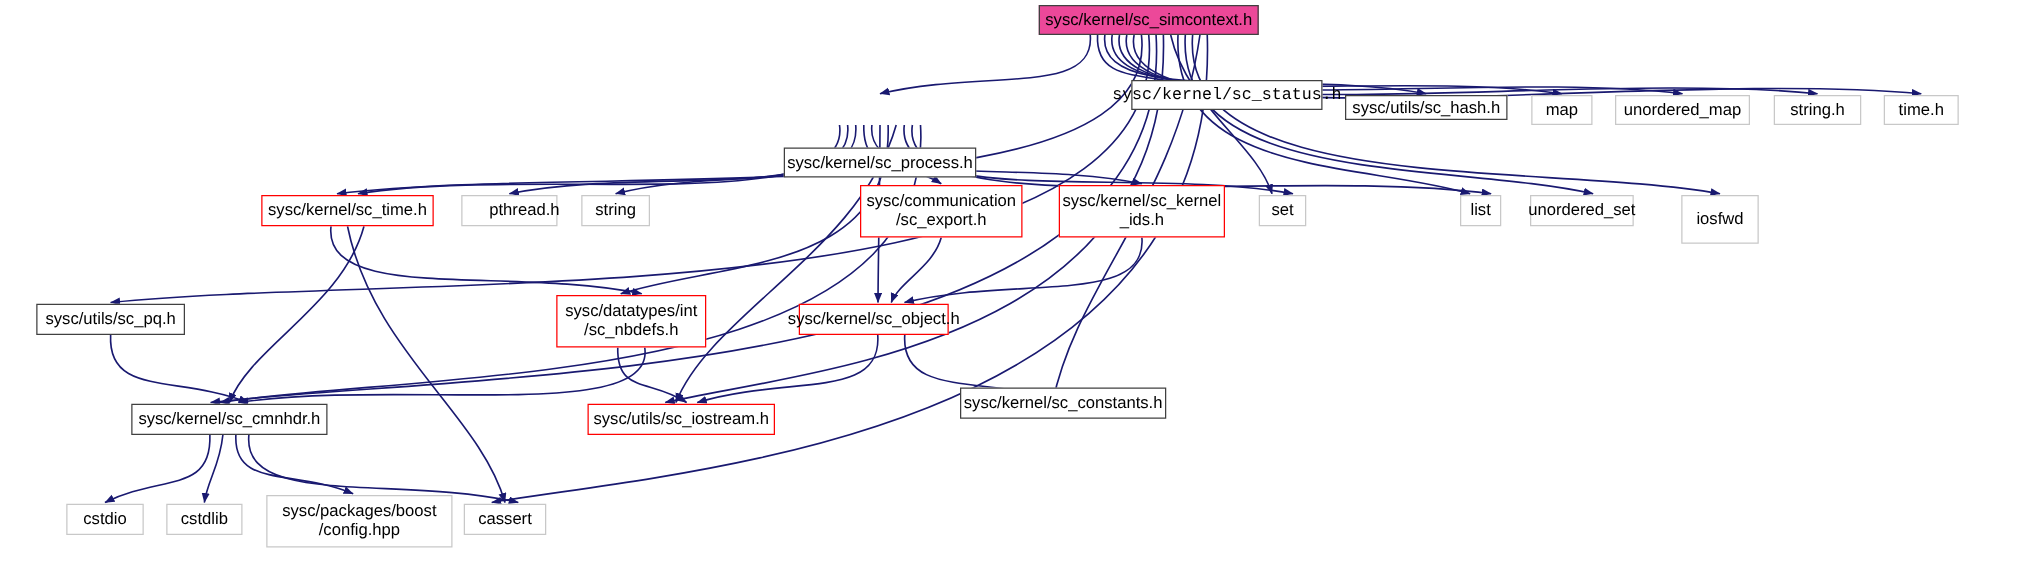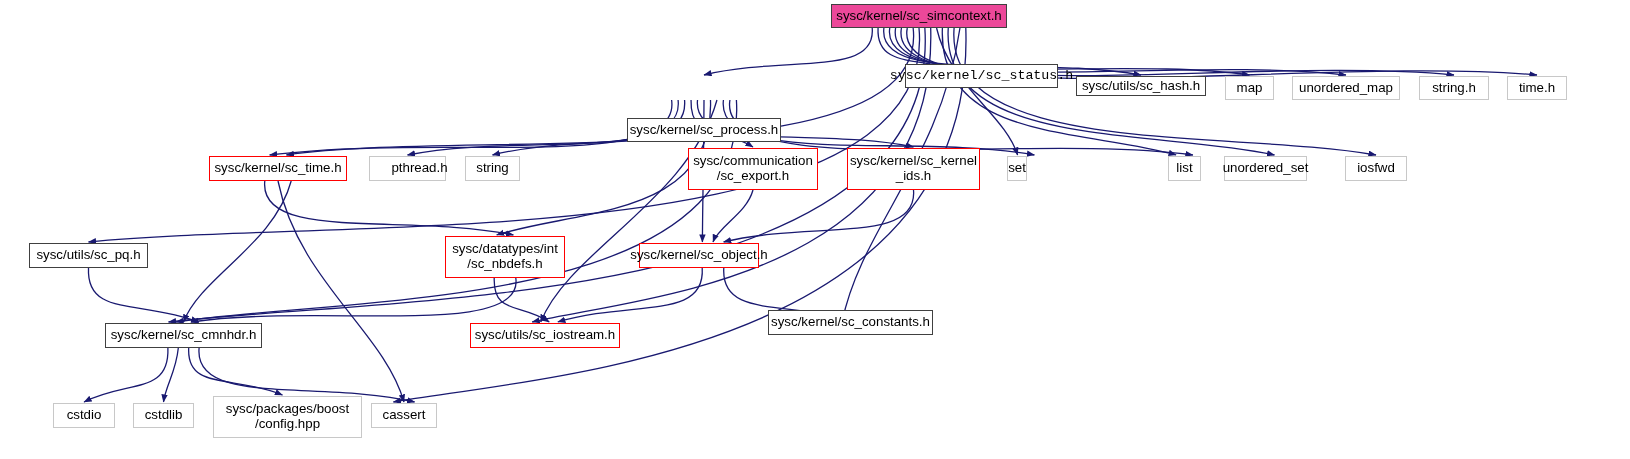--- a/index.html
+++ b/index.html
@@ -78,24 +78,24 @@
       <div class="node n-plain" style="left: 1292px; top: 76px; width: 108px; height: 24px;">unordered_map</div>
       <div class="node n-plain" style="left: 1419px; top: 76px; width: 70px; height: 24px;">string.h</div>
       <div class="node n-plain" style="left: 1507px; top: 76px; width: 60px; height: 24px;">time.h</div>
       <div class="node n-red" style="left: 209px; top: 156px; width: 138px; height: 25px;">sysc/kernel/sc_time.h</div>
       <div class="node n-plain" style="left: 369px; top: 156px; width: 77px; height: 25px; padding-left: 24px;">pthread.h</div>
       <div class="node n-plain" style="left: 465px; top: 156px; width: 55px; height: 25px;">string</div>
       <div class="node n-red" style="left: 688px; top: 148px; width: 130px; height: 42px;">sysc/communication
 /sc_export.h</div>
       <div class="node n-red" style="left: 847px; top: 148px; width: 133px; height: 42px;">sysc/kernel/sc_kernel
 _ids.h</div>
-      <div class="node n-plain" style="left: 1007px; top: 156px; width: 20px; height: 25px;">set</div>
+      <div class="node n-plain" style="left: 1007px; top: 156px; width: 38px; height: 25px;">set</div>
       <div class="node n-plain" style="left: 1168px; top: 156px; width: 33px; height: 25px;">list</div>
       <div class="node n-plain" style="left: 1224px; top: 156px; width: 83px; height: 25px;">unordered_set</div>
-      <div class="node n-plain" style="left: 1345px; top: 156px; width: 62px; height: 25px;">iosfwd</div>
+      <div class="node n-plain" style="left: 1345px; top: 156px; width: 62px; height: 39px;">iosfwd</div>
       <div class="node n-dark" style="left: 29px; top: 243px; width: 119px; height: 25px;">sysc/utils/sc_pq.h</div>
       <div class="node n-red" style="left: 445px; top: 236px; width: 120px; height: 42px;">sysc/datatypes/int
 /sc_nbdefs.h</div>
       <div class="node n-red" style="left: 639px; top: 243px; width: 120px; height: 25px;">sysc/kernel/sc_object.h</div>
       <div class="node n-dark" style="left: 105px; top: 323px; width: 157px; height: 25px;">sysc/kernel/sc_cmnhdr.h</div>
       <div class="node n-red" style="left: 470px; top: 323px; width: 150px; height: 25px;">sysc/utils/sc_iostream.h</div>
       <div class="node n-dark" style="left: 768px; top: 310px; width: 165px; height: 25px;">sysc/kernel/sc_constants.h</div>
       <div class="node n-plain" style="left: 53px; top: 403px; width: 62px; height: 25px;">cstdio</div>
       <div class="node n-plain" style="left: 133px; top: 403px; width: 61px; height: 25px;">cstdlib</div>
       <div class="node n-plain" style="left: 213px; top: 396px; width: 149px; height: 42px;">sysc/packages/boost

